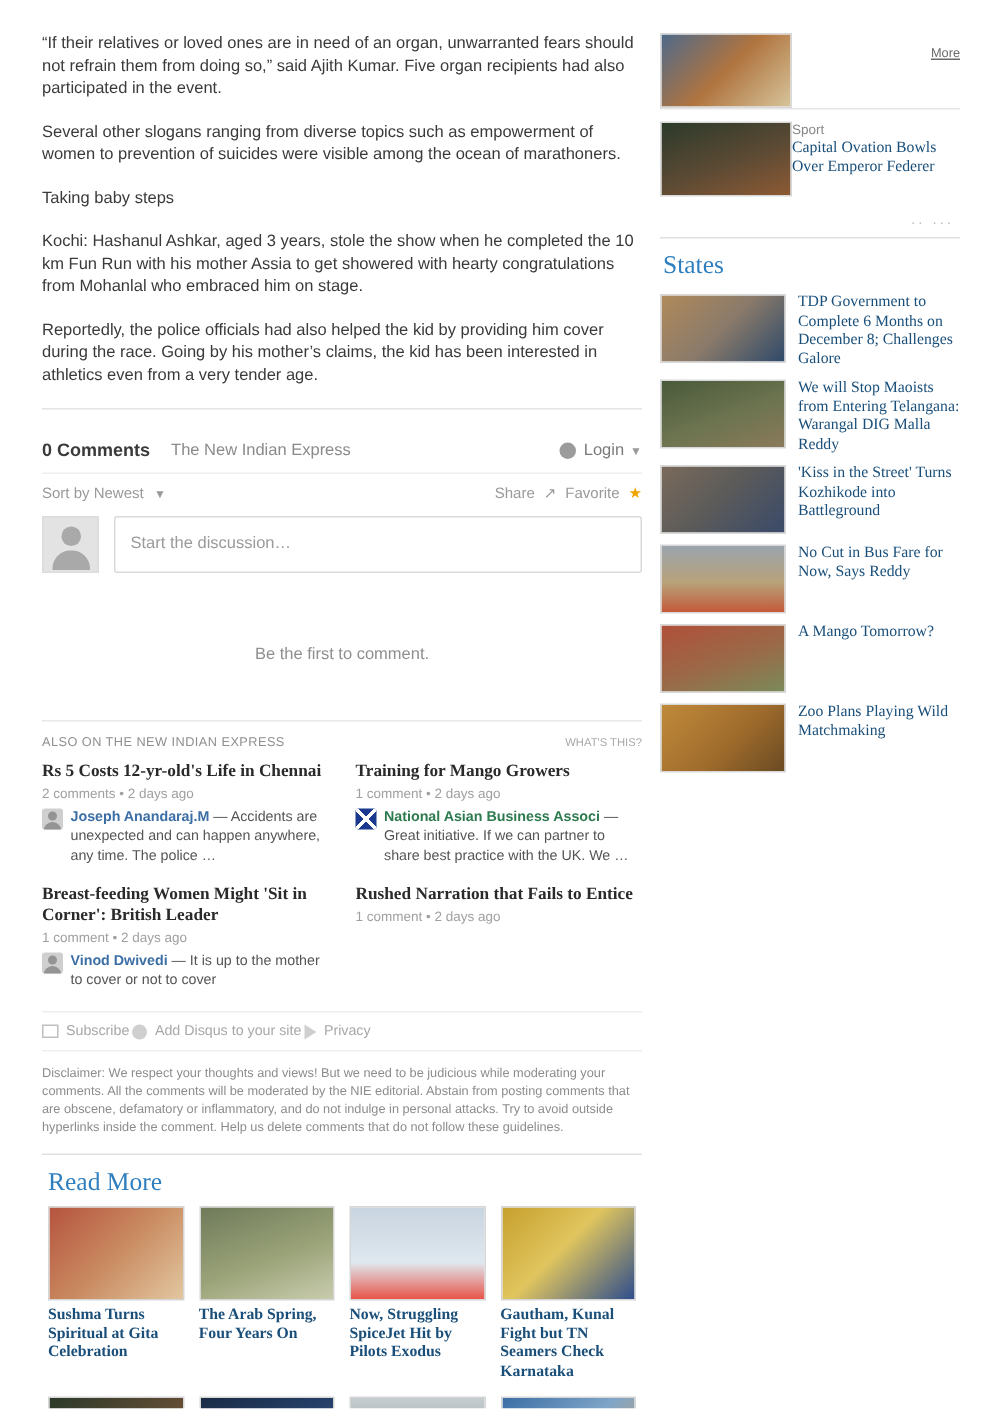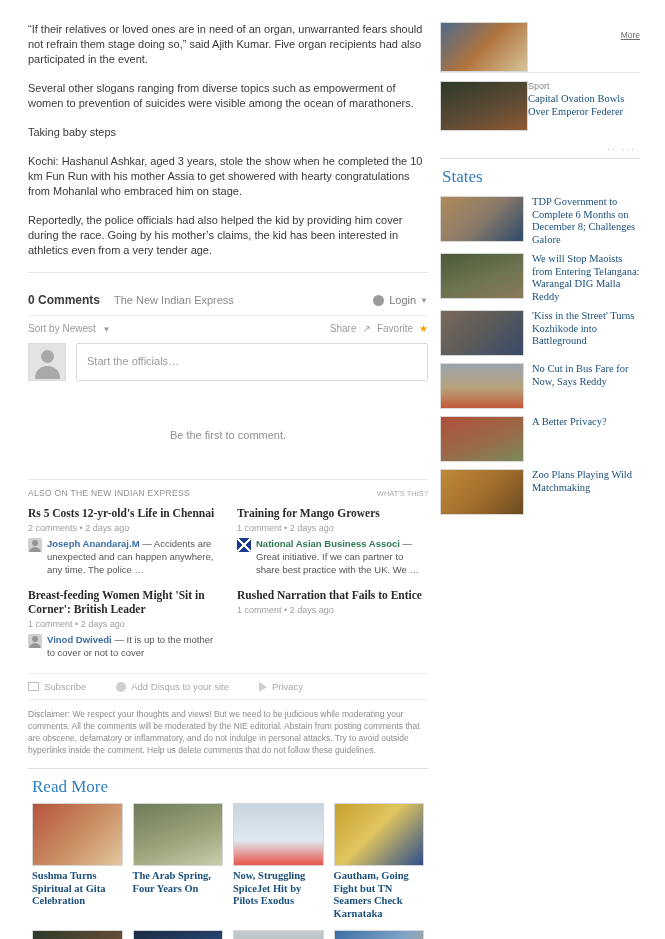--- a/index.html
+++ b/index.html
@@ -150,21 +150,21 @@
     background:
       linear-gradient(45deg, transparent 44%, #fff 44%, #fff 56%, transparent 56%),
       linear-gradient(-45deg, transparent 44%, #fff 44%, #fff 56%, transparent 56%);
   }
   .cmt-author { color: #3b6ea5; font-weight: bold; }
   .cmt-author.green { color: #2d7a4f; }
   .cmt-author.orange { color: #b06a1d; }
 
   
   .disqus-foot {
-    display: flex; gap: 30px; align-items: center;
+    display: flex; gap: 2px; align-items: center;
     border-top: 1px solid #eee; border-bottom: 1px solid #eee;
     margin-top: 6px;
     padding: 7px 0;
     font-size: 9.5px; color: #a8a8a8;
   }
   .disqus-foot .it { display: flex; gap: 5px; align-items: center; }
   .ic-box { width: 11px; height: 9px; border: 1px solid #bfbfbf; display:inline-block;}
   .ic-circle { width: 10px; height: 10px; border-radius: 50%; background: #cfcfcf; display:inline-block;}
   .ic-tri { width:0;height:0;border-left:8px solid #cfcfcf;border-top:5px solid transparent;border-bottom:5px solid transparent;display:inline-block;}
   .disclaimer {
@@ -240,21 +240,21 @@
   }
 </style>
 </head>
 <body>
 
 <div class="page">
 
   <div class="main-col">
 
     <div class="article">
-      <p>“If their relatives or loved ones are in need of an organ, unwarranted fears should not refrain them stage doing so,” said Ajith Kumar. Five organ recipients had also participated in the event.</p>
+      <p>“If their relatives or loved ones are in need of an organ, unwarranted fears should not refrain them from doing so,” said Ajith Kumar. Five organ recipients had also participated in the event.</p>
       <p>Several other slogans ranging from diverse topics such as empowerment of women to prevention of suicides were visible among the ocean of marathoners.</p>
       <p>Taking baby steps</p>
       <p>Kochi: Hashanul Ashkar, aged 3 years, stole the show when he completed the 10 km Fun Run with his mother Assia to get showered with hearty congratulations from Mohanlal  who embraced him on stage.</p>
       <p>Reportedly, the police officials had also helped the kid by providing him cover during the race. Going by his mother’s claims, the kid has been interested in athletics even from a very tender age.</p>
     </div>
 
     <div class="disqus">
 
       <div class="disqus-head">
         <span class="disqus-count">0 Comments</span>
@@ -278,21 +278,21 @@
           <span>↗</span>
           <span>
             <span>Favorite</span>
           </span>
           <span class="star">★</span>
         </span>
       </div>
 
       <div class="composer">
         <div class="big-avatar"></div>
-        <div class="composer-input">Start the officials…</div>
+        <div class="composer-input">Start the discussion…</div>
       </div>
 
       <div class="empty-note">Be the first to comment.</div>
 
       <div class="alsoon-head">
         <span class="alsoon-title">ALSO ON THE NEW INDIAN EXPRESS</span>
         <span class="whats-this">WHAT'S THIS?</span>
       </div>
 
       <div class="also-grid">
@@ -362,21 +362,21 @@
       <div class="rm-card">
         <div class="thumb" style="background:linear-gradient(160deg,#6f7a5a 0%,#9aa378 55%,#c9ccae 100%)"></div>
         <div class="cap">The Arab Spring, Four Years On</div>
       </div>
       <div class="rm-card">
         <div class="thumb" style="background:linear-gradient(180deg,#c8d4e0 0%,#dfe8ef 60%,#e8554a 100%)"></div>
         <div class="cap">Now, Struggling SpiceJet Hit by Pilots Exodus</div>
       </div>
       <div class="rm-card">
         <div class="thumb" style="background:linear-gradient(135deg,#c7a02e 0%,#e0c55e 45%,#2e4d8c 100%)"></div>
-        <div class="cap">Gautham, Going Fight but TN Seamers Check Karnataka</div>
+        <div class="cap">Gautham, Kunal Fight but TN Seamers Check Karnataka</div>
       </div>
 
       <div class="rm-card">
         <div class="thumb" style="background:linear-gradient(135deg,#2c3a2a 0%,#5c4a34 55%,#8d5a34 100%)"></div>
 
       </div>
       <div class="rm-card">
         <div class="thumb" style="background:linear-gradient(160deg,#1a2b44 0%,#2b4a7a 55%,#3b6ea5 100%)"></div>
 
       </div>
@@ -421,21 +421,21 @@
     <div class="state-item">
       <div class="img" style="background:linear-gradient(135deg,#7a6a5a 0%,#5a5a5a 50%,#3a4a6a 100%)"></div>
       <div class="state-title">'Kiss in the Street' Turns Kozhikode into Battleground</div>
     </div>
     <div class="state-item">
       <div class="img" style="background:linear-gradient(180deg,#9aa4ae 0%,#b8a27a 55%,#c45a3a 100%)"></div>
       <div class="state-title">No Cut in Bus Fare for Now, Says Reddy</div>
     </div>
     <div class="state-item">
       <div class="img" style="background:linear-gradient(160deg,#b0503a 0%,#9a6a48 55%,#7a8a5a 100%)"></div>
-      <div class="state-title">A Better Privacy?</div>
+      <div class="state-title">A Mango Tomorrow?</div>
     </div>
     <div class="state-item">
       <div class="img" style="background:linear-gradient(135deg,#c08a3a 0%,#a06c2c 55%,#6a4a22 100%)"></div>
       <div class="state-title">Zoo Plans Playing Wild Matchmaking</div>
     </div>
 
   </div>
 
 </div>
 

